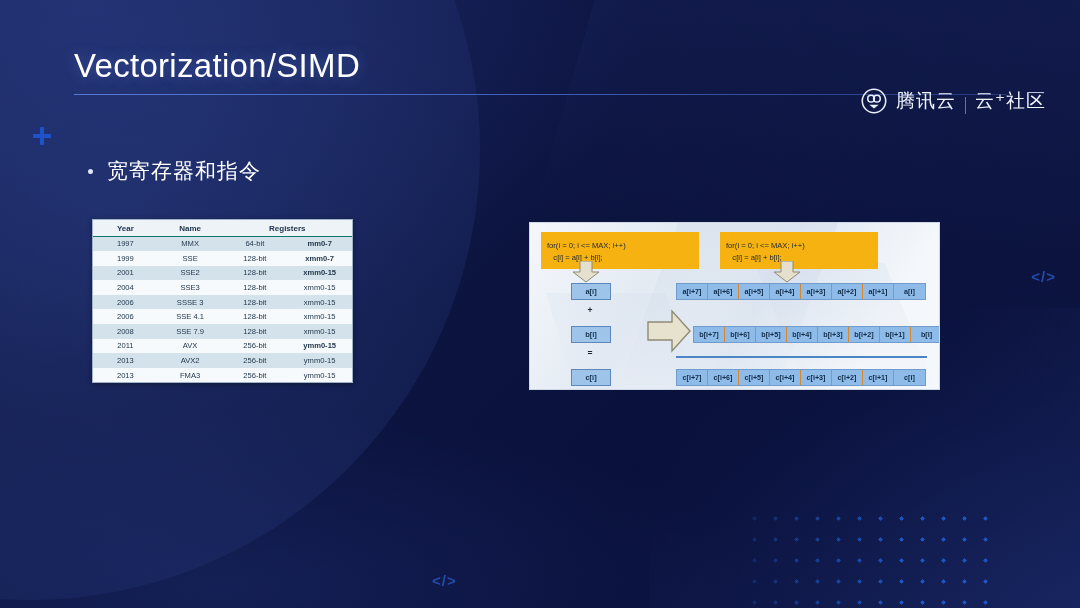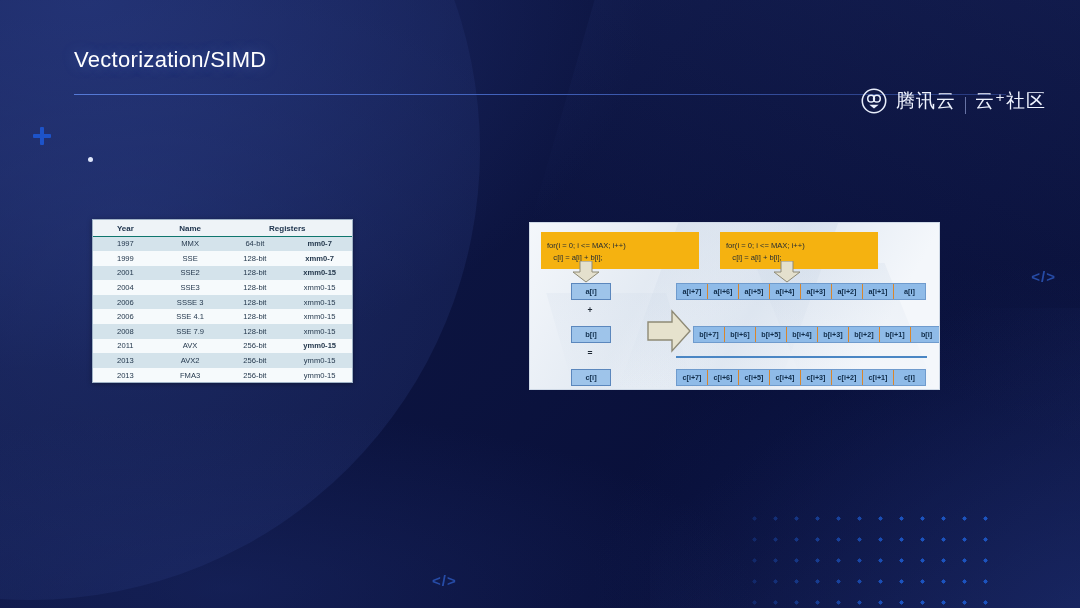--- a/index.html
+++ b/index.html
@@ -59,21 +59,21 @@
   .code-deco{
     position:absolute;font-size:15px;font-weight:700;letter-spacing:1px;
     color:#2b55b8;opacity:0.85;
   }
   .code-deco.right{right:24px;top:268px;}
   .code-deco.bottom{left:432px;top:572px;}
 
   
   .title{
     position:absolute;left:74px;top:47px;
-    font-size:22px;font-weight:400;color:#ffffff;letter-spacing:0.3px;
+    font-size:33px;font-weight:400;color:#ffffff;letter-spacing:0.3px;
     text-shadow:0 0 14px rgba(120,160,255,0.35);
   }
   .title-rule{
     position:absolute;left:74px;top:94px;width:932px;height:1px;
     background:linear-gradient(to right,#5e86e8 0%,#4a6fd0 45%,#2a3e86 100%);
     opacity:0.85;
   }
   .brand{
     position:absolute;right:34px;top:44px;display:flex;align-items:flex-end;gap:9px;
     color:#e9eefb;
@@ -196,20 +196,21 @@
       <circle cx="19.6" cy="13.1" r="4.1" fill="none" stroke="#e9eefb" stroke-width="1.9"></circle>
       <path d="M10.2 20.6 L21.8 20.6 L16 25.2 Z" fill="#e9eefb"></path>
     </svg>
     <span class="brand-name">腾讯云</span>
     <span class="brand-sep"></span>
     <span class="brand-sub">云⁺社区</span>
   </div>
 
   <div class="bullet">
     <span class="dot"></span>
+    <span class="btext">宽寄存器和指令</span>
   </div>
 
   <div class="table-card">
     <table class="isa">
       <thead>
         <tr>
           <th>Year</th>
           <th>Name</th>
           <th colspan="2">Registers</th>
         </tr>

